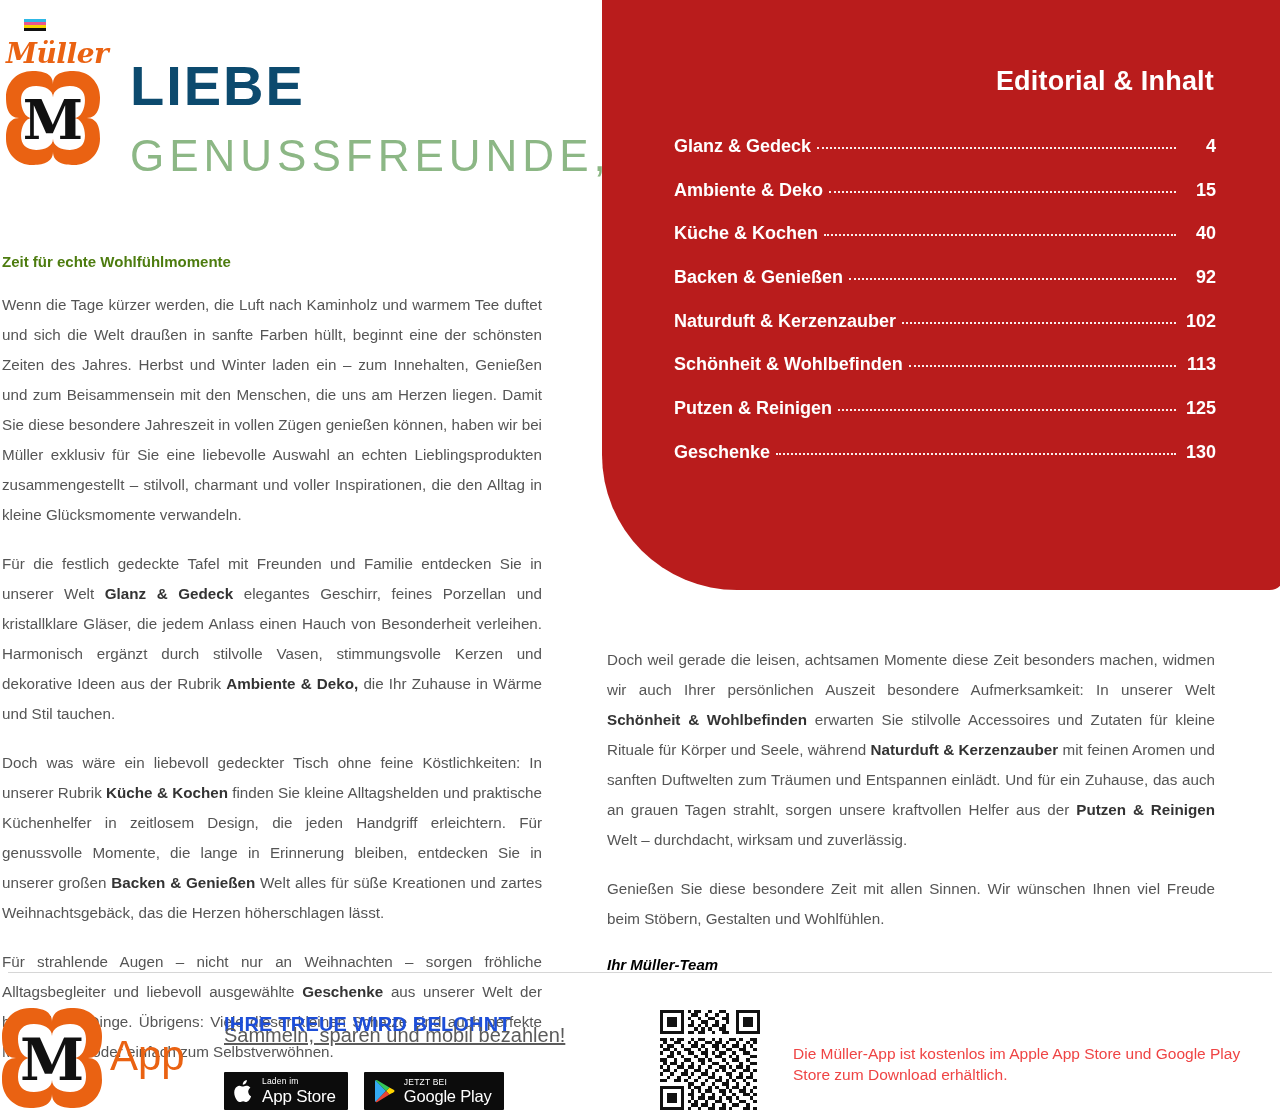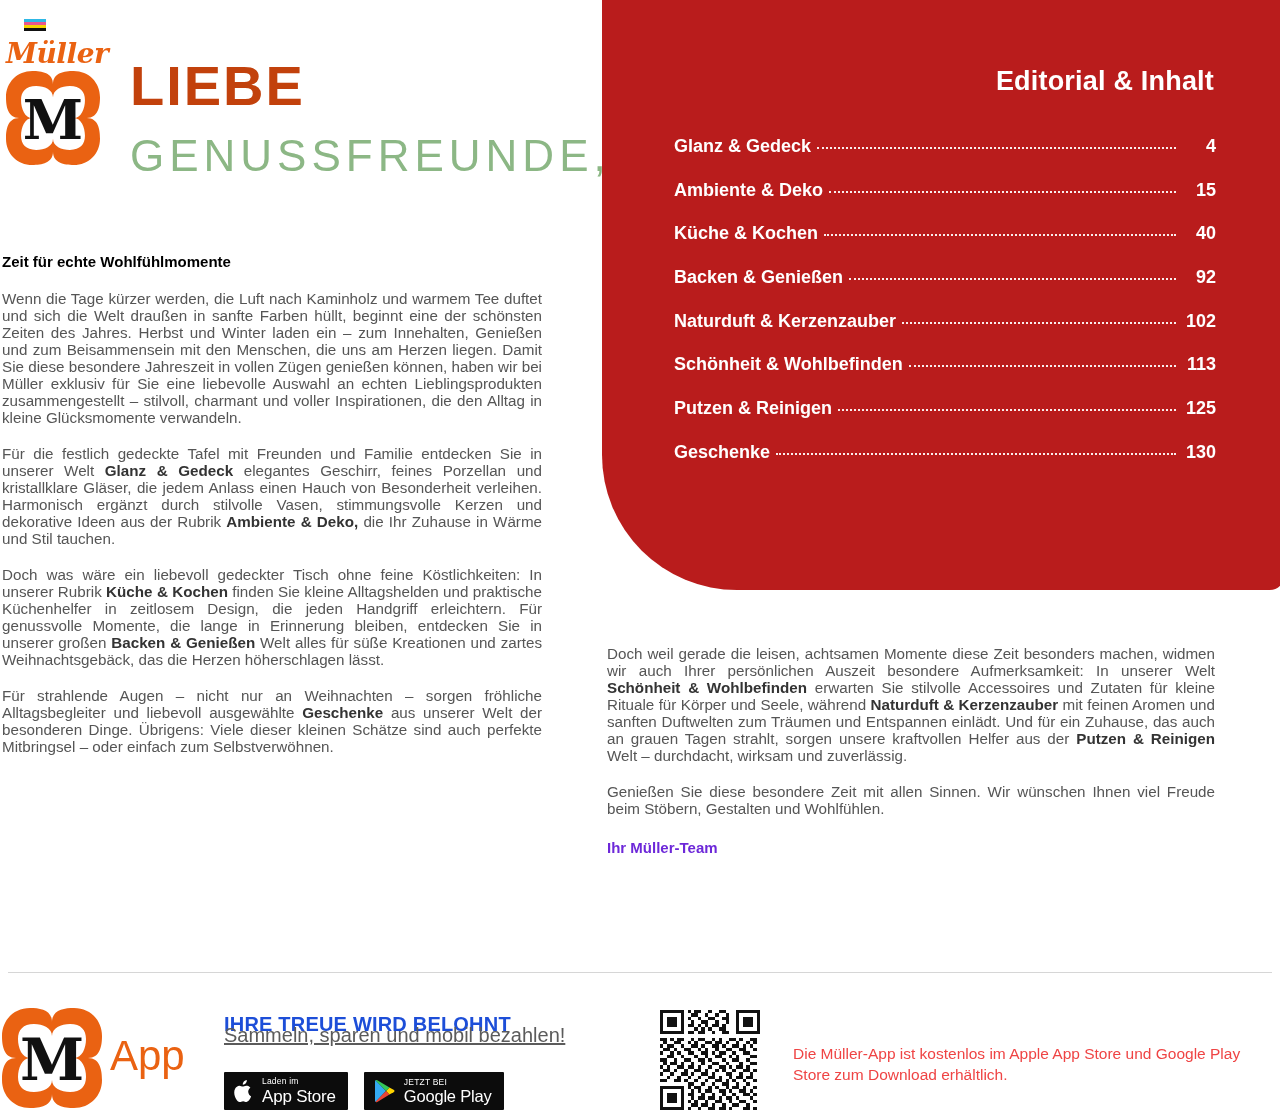--- a/index.html
+++ b/index.html
@@ -21,21 +21,21 @@
 
   
   .logo-main { position: absolute; left: 6px; top: 40px; width: 100px; height: 135px; }
   .logo-word { font-family: "DejaVu Serif", serif; font-weight: bold; font-style: italic;
     font-size: 28px; color: #ea6212; letter-spacing: -0.5px; line-height: 1; text-align: center; }
   .clover { position: relative; width: 94px; height: 94px; margin-top: 3px; }
   .clover svg { display: block; }
 
   
   .headline { position: absolute; left: 130px; top: 58px; }
-  .h-liebe { font-size: 56px; font-weight: bold; color: #c2410c; letter-spacing: 2px; line-height: 1; }
+  .h-liebe { font-size: 56px; font-weight: bold; color: #0c4a6e; letter-spacing: 2px; line-height: 1; }
   .h-genuss { font-size: 44px; font-weight: 300; color: #8cb785; letter-spacing: 5px;
     line-height: 1; margin-top: 20px; }
 
   
   .toc-panel {
     position: absolute; left: 602px; top: 0; width: 682px; height: 590px;
     background: #b91c1c;
     border-bottom-left-radius: 135px; border-bottom-right-radius: 14px;
   }
   .toc-title { position: absolute; right: 70px; top: 66px; color: #ffffff;
@@ -43,25 +43,25 @@
   .toc-list { position: absolute; left: 72px; right: 68px; top: 136px; }
   .toc-row { display: flex; align-items: baseline; height: 43.7px; color: #ffffff; }
   .toc-label { font-size: 18px; font-weight: bold; white-space: nowrap; }
   .toc-dots { flex: 1; margin: 0 6px; border-bottom: 2.3px dotted rgba(255,255,255,0.92);
     transform: translateY(-3px); }
   .toc-page { font-size: 18px; font-weight: bold; min-width: 34px; text-align: right; }
 
   
   .col-left { position: absolute; left: 2px; top: 253px; width: 540px; }
   .col-right { position: absolute; left: 607px; top: 645px; width: 608px; }
-  .lead { font-size: 15px; font-weight: bold; color: #000000; margin-bottom: 20px; }
-  p.body { font-size: 15.2px; line-height: 17px; color: #555555; text-align: justify;
+  .lead { font-size: 15px; font-weight: bold; color: #4d7c0f; margin-bottom: 20px; }
+  p.body { font-size: 15.2px; line-height: 30px; color: #555555; text-align: justify;
     margin-bottom: 19px; }
   p.body b, p.body strong { color: #333333; font-weight: bold; }
-  .signoff { font-size: 15px; font-weight: bold; color: #6d28d9; margin-top: 22px; }
+  .signoff { font-size: 15px; font-weight: bold; color: #000000; margin-top: 22px; font-style: italic; }
 
   
   .divider { position: absolute; left: 8px; top: 972px; width: 1264px; height: 1px;
     background: #d6d6d6; }
 
   
   .footer { position: absolute; left: 0; top: 1005px; width: 1280px; height: 106px; }
   .foot-logo { position: absolute; left: 2px; top: 3px; width: 100px; height: 100px; }
   .foot-app { position: absolute; left: 110px; top: 27px; font-size: 42px; color: #ea6212;
     font-weight: 400; letter-spacing: 0px; }

